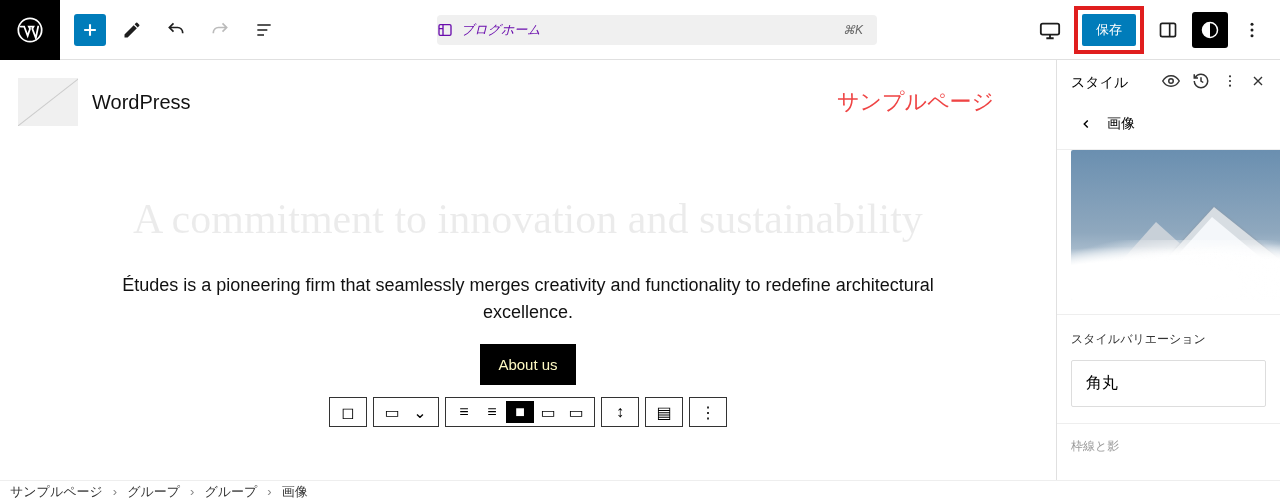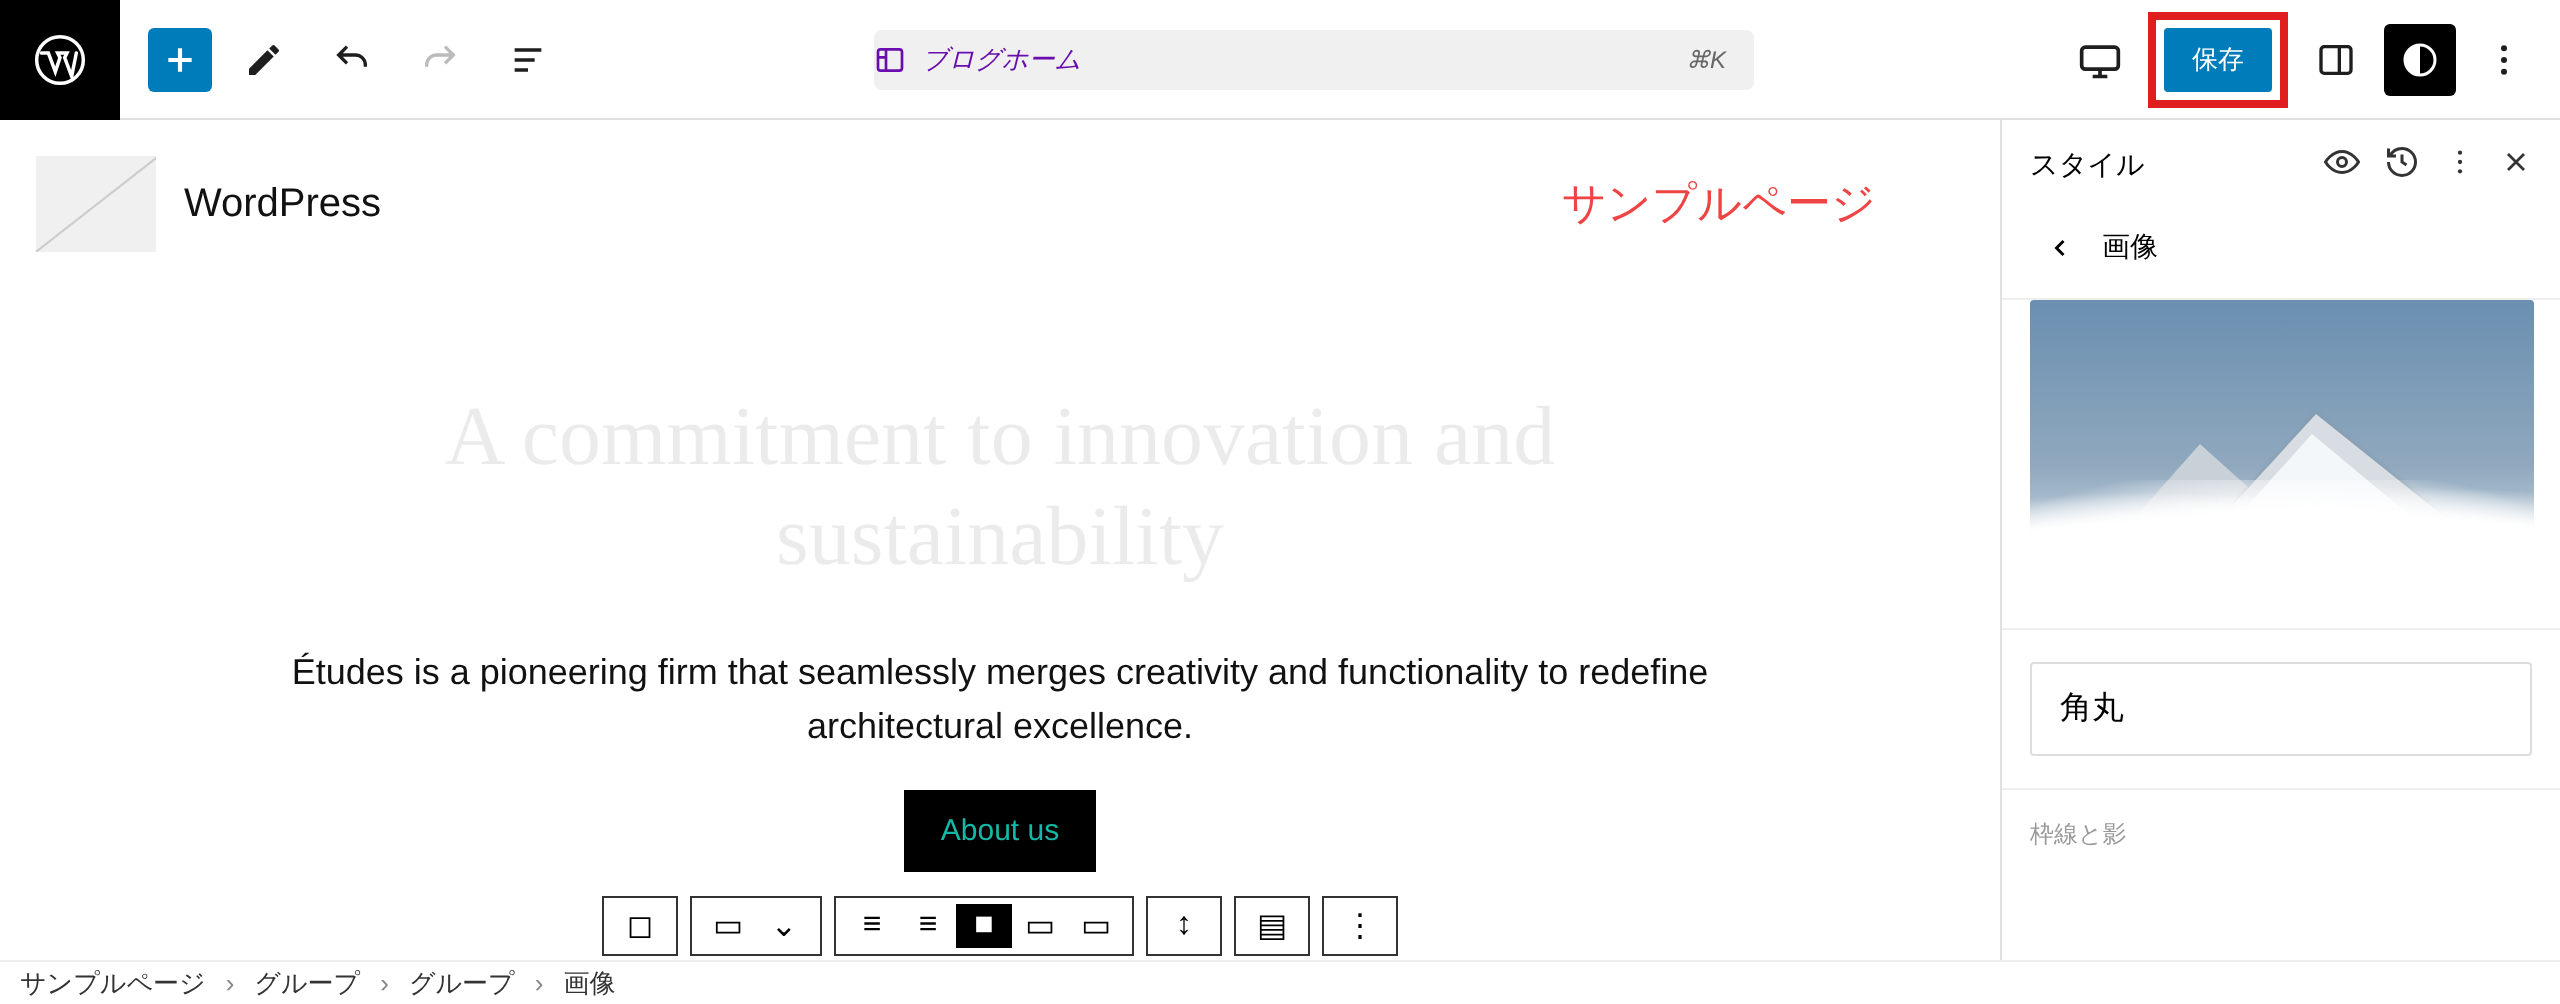--- a/index.html
+++ b/index.html
@@ -26,28 +26,28 @@
     .site-hdr { display: flex; align-items: center; justify-content: space-between; padding: 18px 62px 18px 18px; }
     .site-hdr-left { display: flex; align-items: center; gap: 14px; }
     .site-logo-ph { width: 60px; height: 48px; background: #f0f0f0; position: relative; overflow: hidden; }
     .site-logo-ph::before { content:""; position:absolute; width:200%; height:1px; background:#ccc; transform: rotate(-38deg); top:50%; left:-50%; }
     .site-title { font-size: 20px; font-weight: 400; color: #111; }
     .nav-link { font-size: 22px; color: #ef4444; }
     
     .hero { text-align: center; padding: 50px 120px 10px; }
     .hero h1 { font-family: "Times New Roman", serif; font-size: 42px; font-weight: 500; color: rgba(0,0,0,0.08); line-height: 1.2; }
     .hero p { font-size: 18px; color: #111; margin-top: 28px; line-height: 1.5; }
-    .hero-btn { display: inline-block; background: #000; color: #14b8a6; padding: 12px 18px; font-size: 15px; margin-top: 18px; border: none; cursor: pointer; }
+    .hero-btn { display: inline-block; background: #000; color: #fef9c3; padding: 12px 18px; font-size: 15px; margin-top: 18px; border: none; cursor: pointer; }
     
     .block-toolbar { display: flex; gap: 6px; margin: 12px auto 0; width: fit-content; }
     .bt-group { border: 1px solid #333; height: 30px; display: flex; align-items: center; padding: 0 4px; }
     .bt-item { width: 28px; height: 22px; display: flex; align-items: center; justify-content: center; }
     .bt-item.solid { background: #000; color: #fff; }
     
-    .sidepanel { width: 280px; border-left: 1px solid #e0e0e0; background: #fff; overflow: auto; }
+    .sidepanel { width: 224px; border-left: 1px solid #e0e0e0; background: #fff; overflow: auto; }
     .sp-head { display: flex; align-items: center; justify-content: space-between; padding: 12px 14px; font-size: 14px; }
     .sp-actions { display: flex; align-items: center; gap: 12px; color: #333; }
     .sp-sub { display: flex; align-items: center; gap: 14px; padding: 10px 14px 16px 22px; font-size: 14px; border-bottom: 1px solid #eee; cursor: pointer; }
     .thumb { margin: 0 14px 14px; }
     .mountain { width: 252px; height: 150px; position: relative; overflow: hidden; border-radius: 2px; }
     .sky { position:absolute; inset:0; background: linear-gradient(to bottom,#6a8fb0 0%, #8fa8be 55%, #e9eef2 100%); }
     .cloud-band { position:absolute; bottom:0; left:-10%; right:-10%; height:40%; background: radial-gradient(ellipse at 30% 70%, #fff 0 35%, transparent 60%), radial-gradient(ellipse at 70% 75%, #fff 0 40%, transparent 65%), radial-gradient(ellipse at 50% 90%, #fff 0 50%, transparent 80%); }
     .peak { position:absolute; bottom:22%; left:35%; width:0; height:0; border-left:55px solid transparent; border-right:75px solid transparent; border-bottom:60px solid #d7dde2; filter: drop-shadow(0 0 1px #8893a0); }
     .peak2 { position:absolute; bottom:22%; left:18%; width:0; height:0; border-left:40px solid transparent; border-right:50px solid transparent; border-bottom:45px solid #c8d0d8; }
     .snow { position:absolute; bottom:22%; left:38%; width:0; height:0; border-left:45px solid transparent; border-right:60px solid transparent; border-bottom:50px solid #f4f7fa; }
@@ -210,20 +210,21 @@
     <div class="thumb">
       <div class="mountain">
         <div class="sky"></div>
         <div class="peak2"></div>
         <div class="peak"></div>
         <div class="snow"></div>
         <div class="cloud-band"></div>
       </div>
     </div>
     <div class="sp-section">
+      <div class="sp-label">スタイルバリエーション</div>
       <div class="variation-chip">角丸</div>
     </div>
     <div class="sp-last">枠線と影</div>
   </div>
 </div>
 
 <div class="footer">
   <span>サンプルページ</span>
   <span class="crumb-sep">›</span>
   <span>グループ</span>

